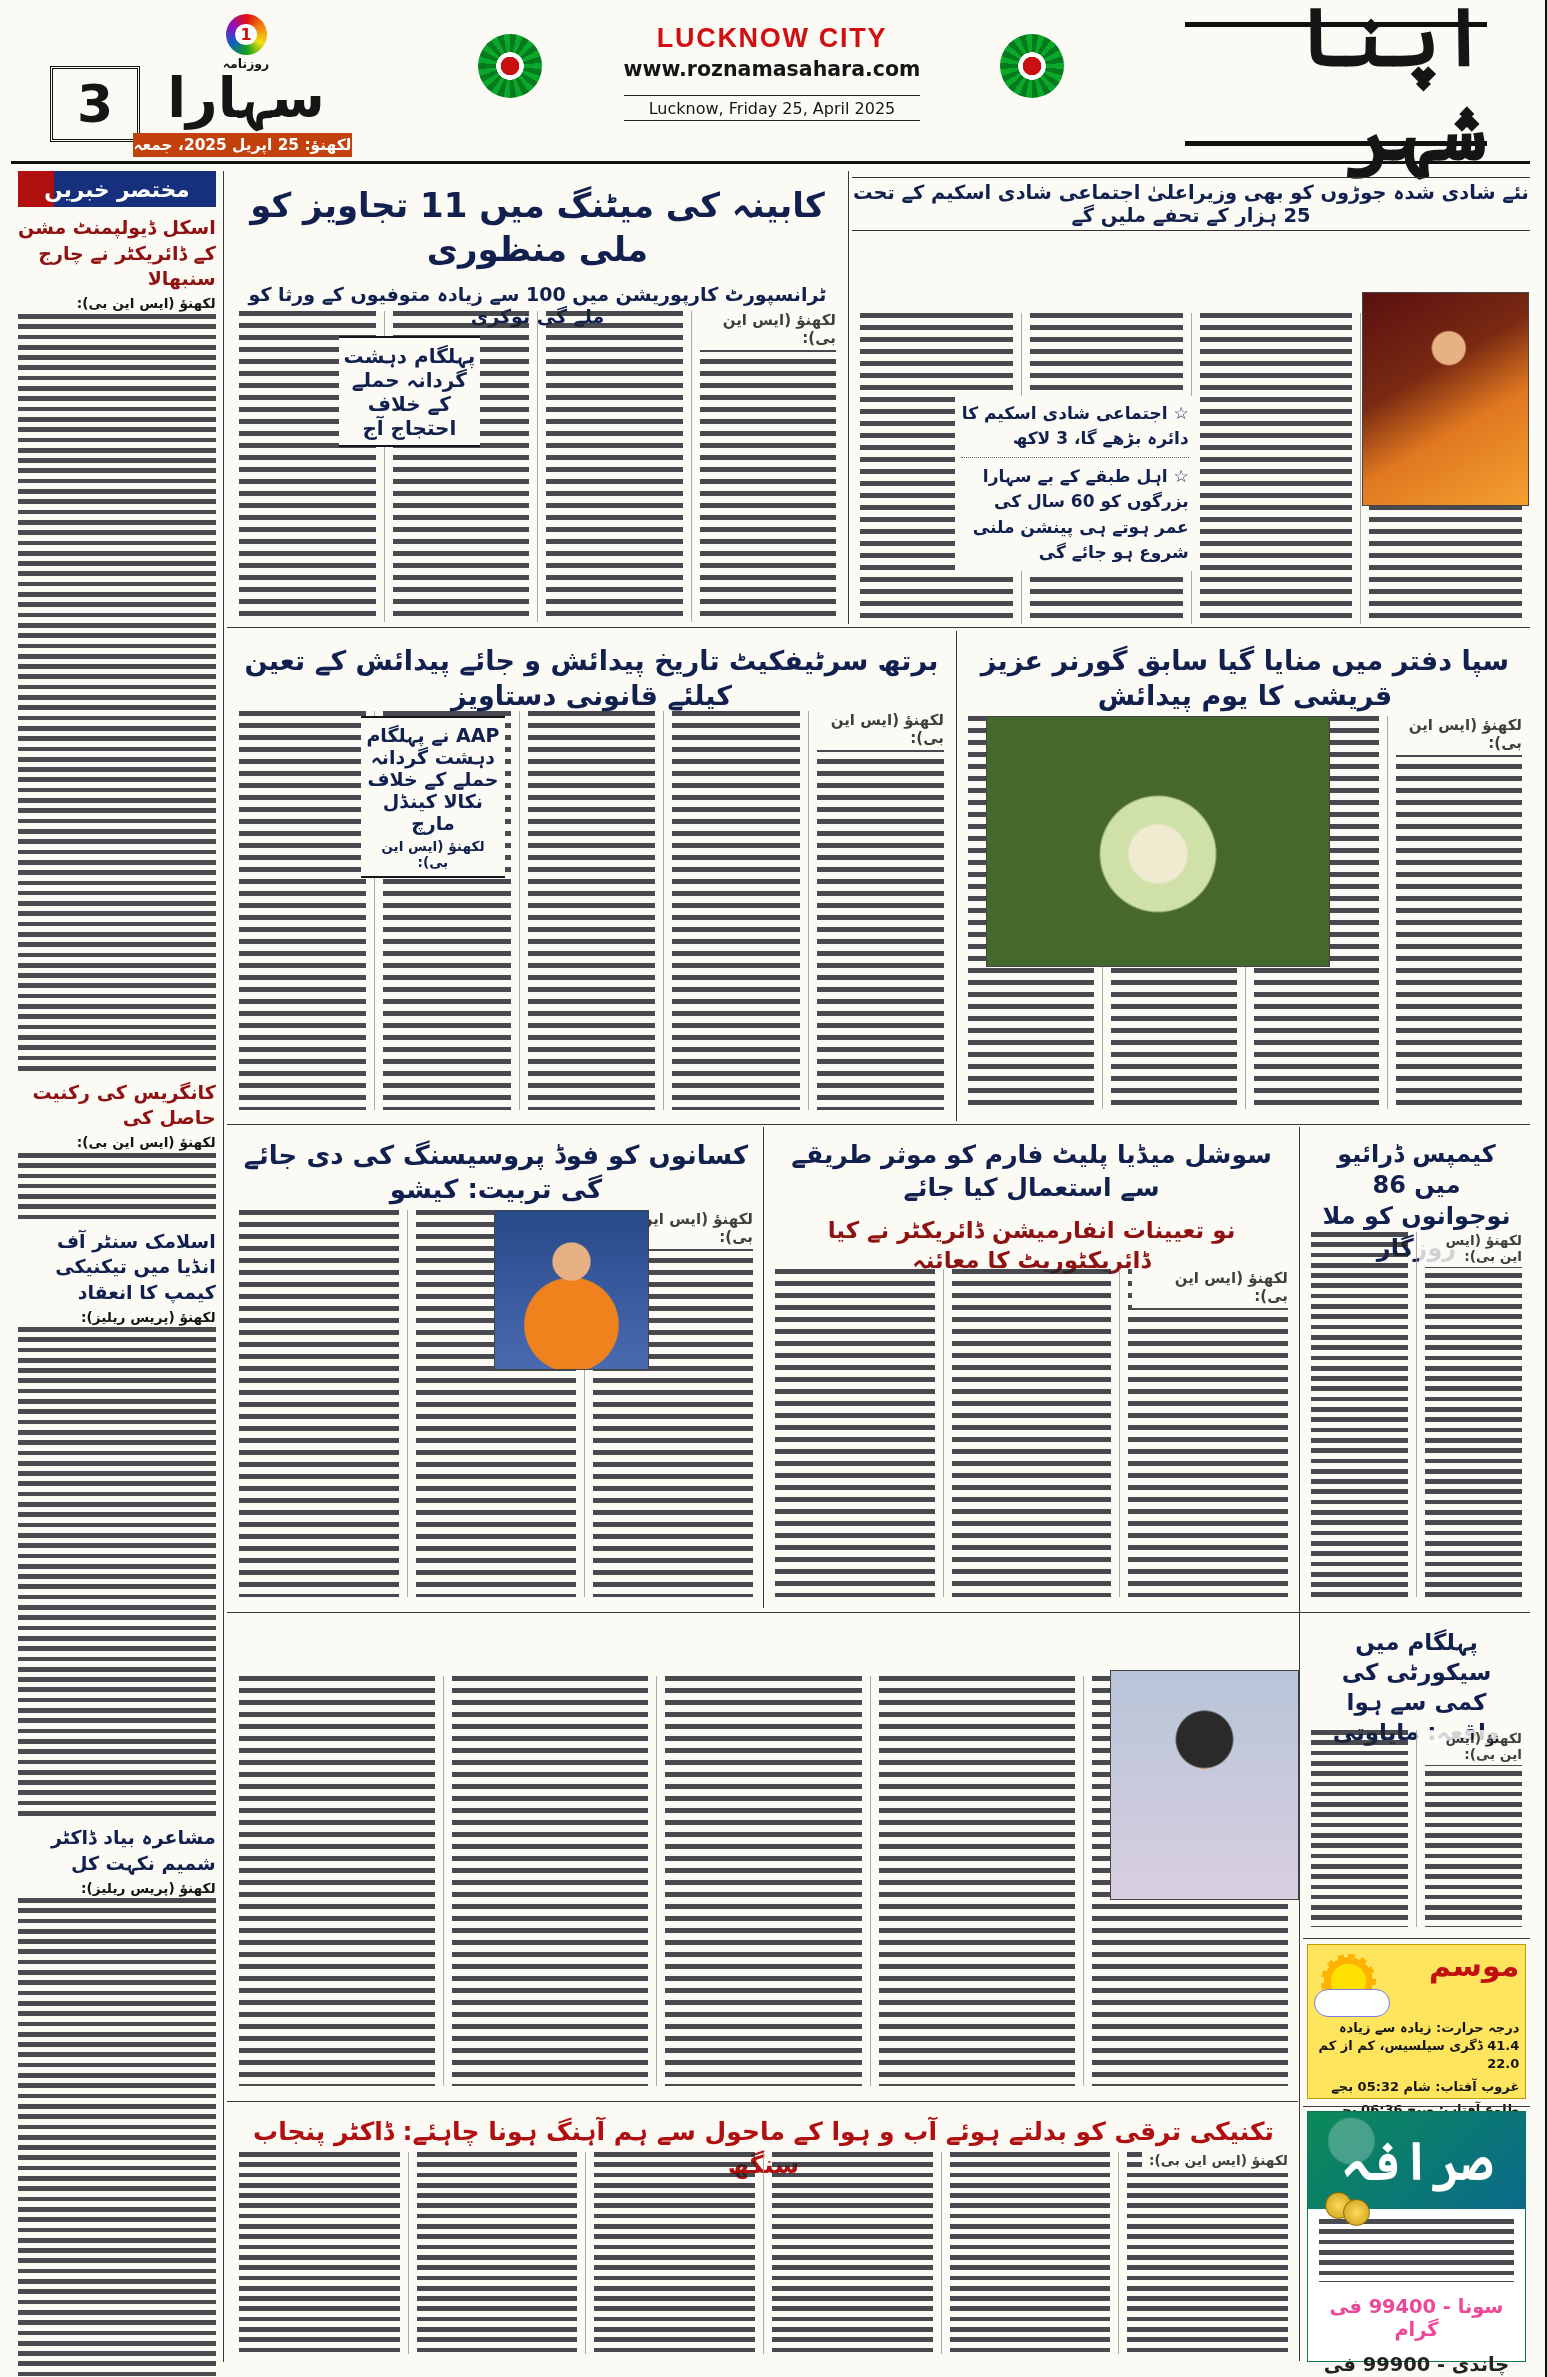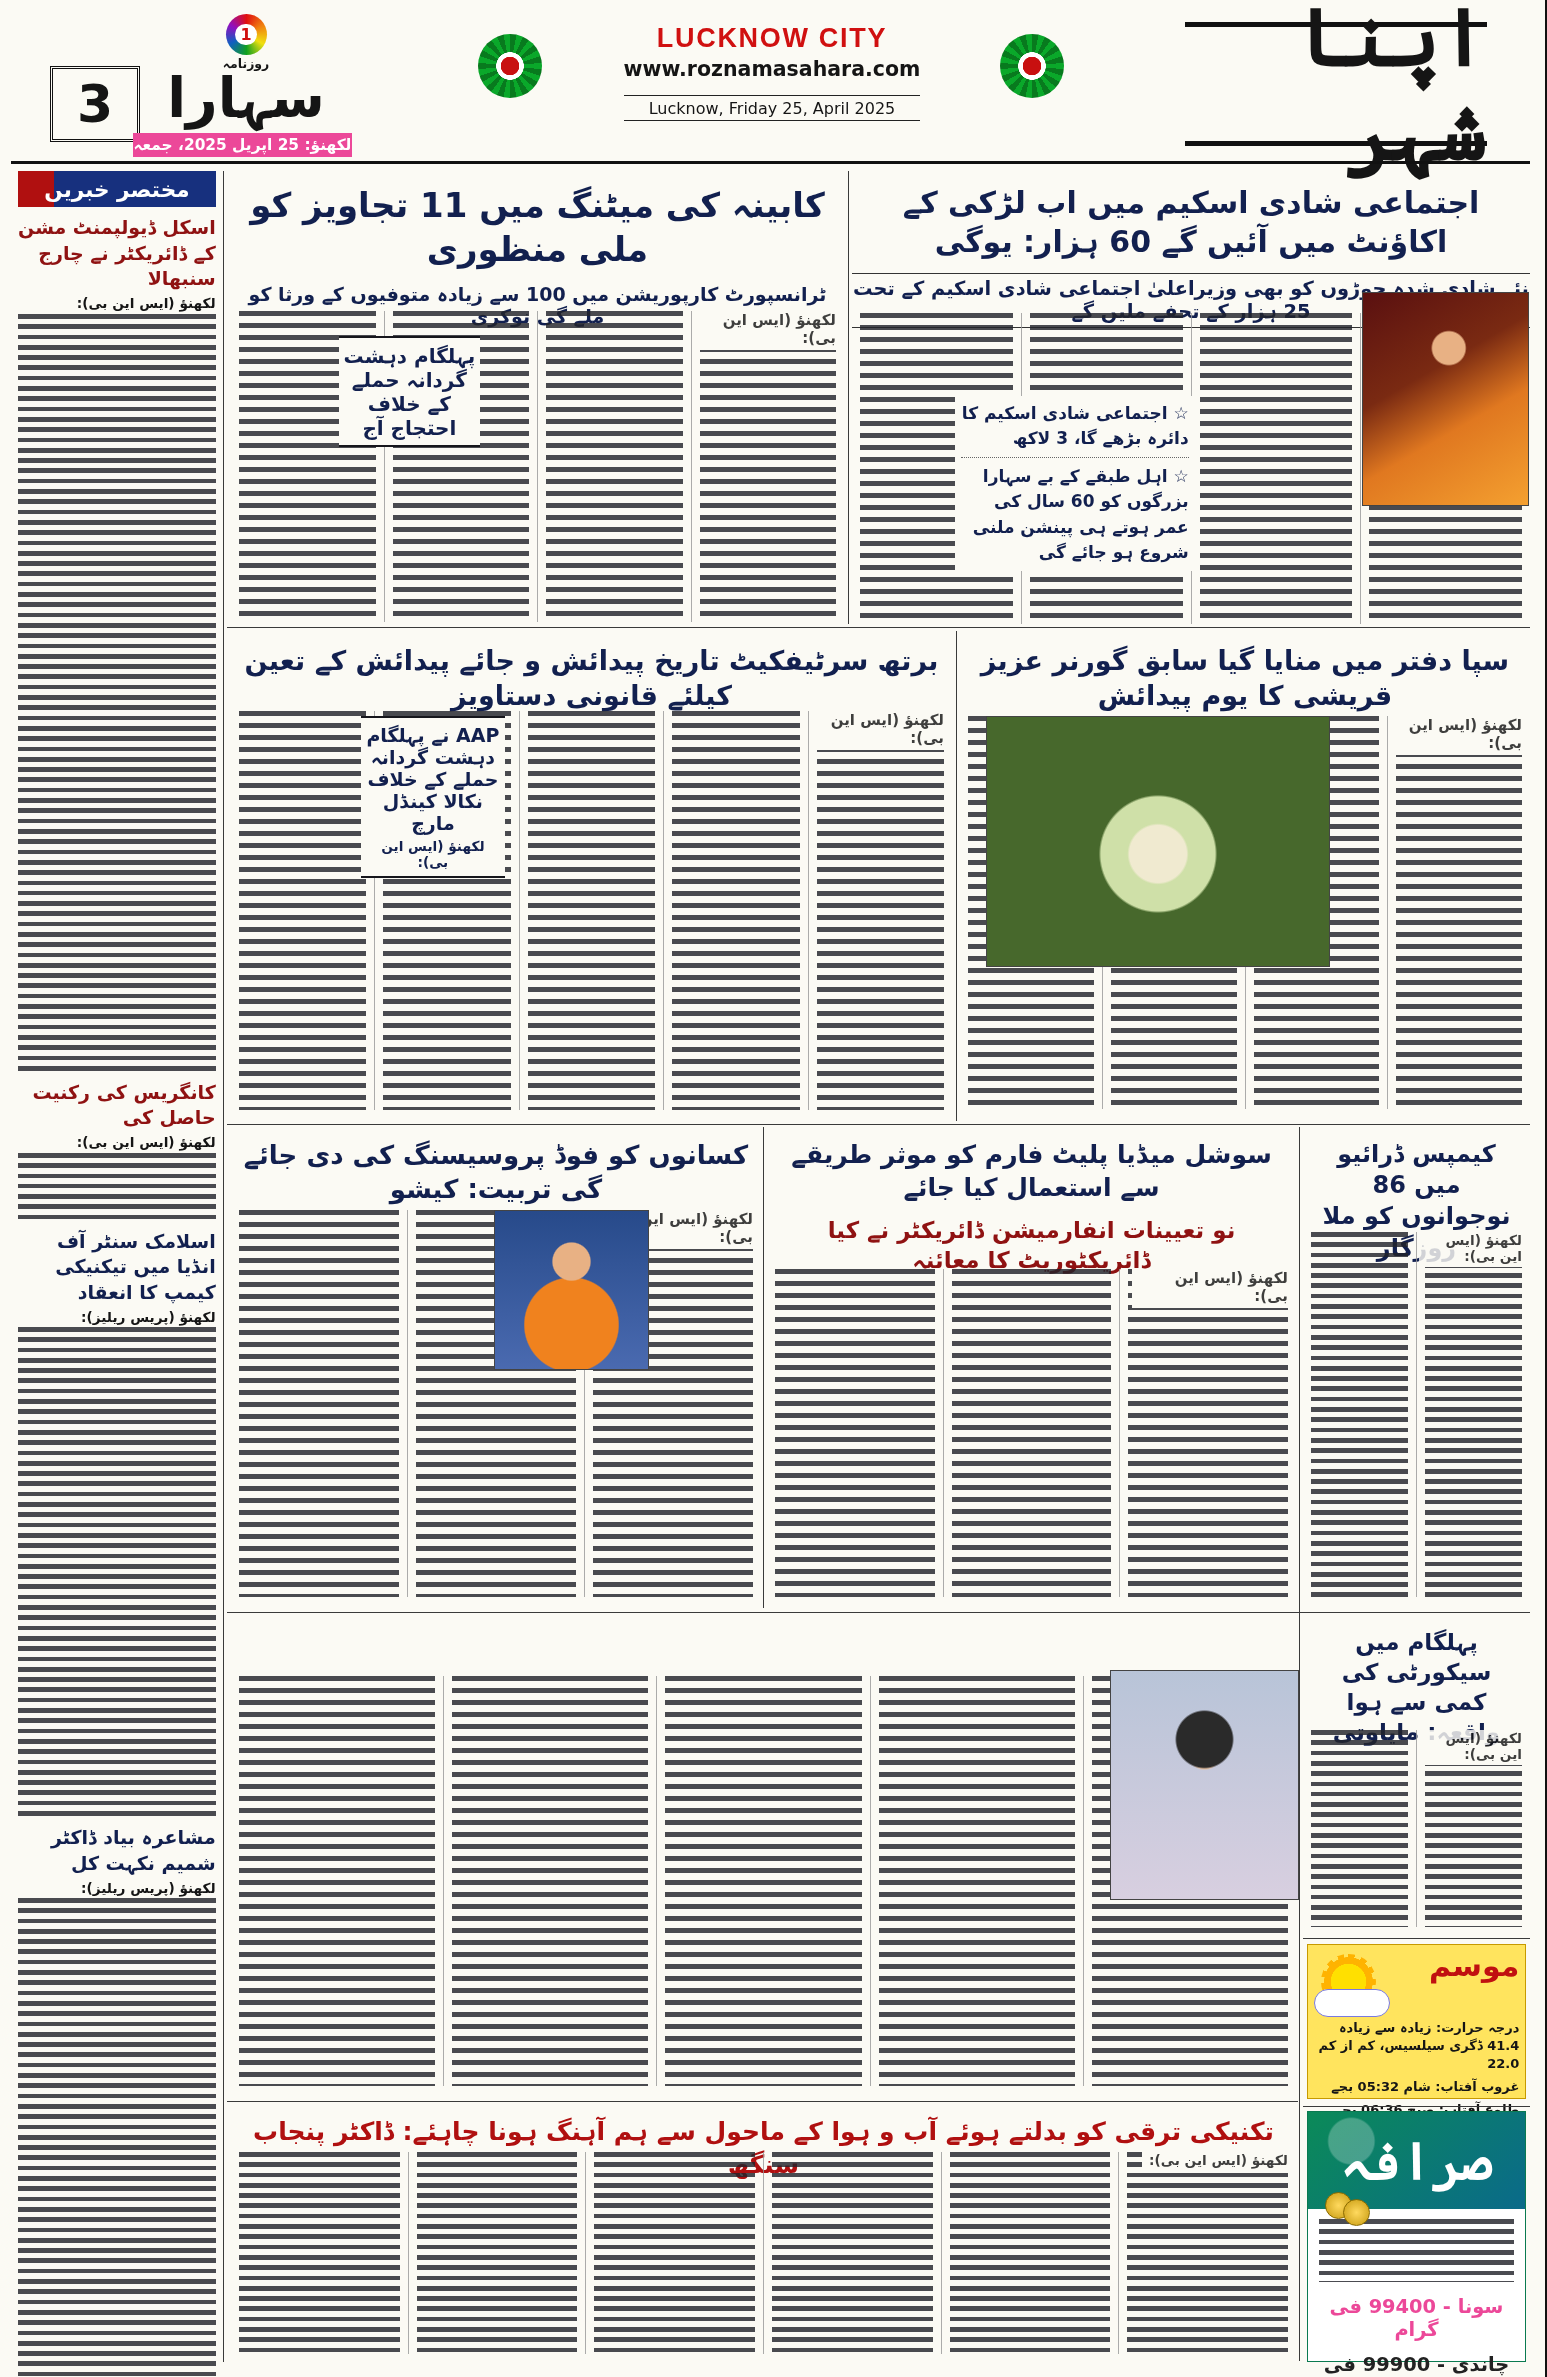--- a/index.html
+++ b/index.html
@@ -11,21 +11,21 @@
            border:3.4px double #111;display:flex;align-items:center;justify-content:center;
            font-size:52px;font-weight:bold;}
   .brand{position:absolute;left:142px;top:14.2px;width:214px;height:117px;text-align:center;}
   .logo{width:41px;height:41px;border-radius:50%;margin:0 auto;
         background:conic-gradient(#e01010,#f08010,#f0e010,#10a020,#1060c0,#9010c0,#e01010);
         display:flex;align-items:center;justify-content:center;}
   .logo span{background:#fff;border-radius:50%;width:21.6px;height:21.6px;line-height:21.6px;
         font-size:16px;font-weight:bold;color:#d01010;text-align:center;}
   .kicker{font-size:12.5px;font-weight:bold;margin-top:1.1px;}
   .brandname{font-size:55px;font-weight:bold;line-height:1.0;}
-  .datestrip{position:absolute;left:136px;top:133px;width:219px;height:24px;background:#ec4899;
+  .datestrip{position:absolute;left:136px;top:133px;width:219px;height:24px;background:#c2410c;
         color:#fff;font-size:15.4px;font-weight:bold;display:flex;align-items:center;justify-content:center;}
   .centerhead{position:absolute;left:570px;top:23px;width:410px;text-align:center;}
   .city{color:#d01010;font-size:27px;font-weight:bold;letter-spacing:1.7px;font-family:Liberation Sans, sans-serif;}
   .site{font-size:20.5px;font-weight:bold;margin-top:3.4px;}
   .dateen{font-size:16px;margin-top:14px;border-top:1.1px solid #222;border-bottom:1.1px solid #222;
         padding:2.3px 0;display:inline-block;min-width:296px;text-align:center;}
   .medal{position:absolute;top:34px;width:64px;height:64px;border-radius:50%;
         background:radial-gradient(circle at 50% 50%, #c81010 0 20%, #ffffff 21% 30%, rgba(0,0,0,0) 31%),
                    repeating-conic-gradient(#087a1e 0 12deg, #0aa82a 12deg 24deg);}
   .sectionbox{position:absolute;left:1188px;top:21.6px;width:302px;height:114px;
@@ -143,21 +143,20 @@
         <span class="dl">لکھنؤ (ایس این بی):</span>
       </div>
       <div class="col tx"></div>
       <div class="col tx"></div>
       <div class="col tx"></div>
     </div>
     <div class="inset t-navy" style="left:108px;top:165px;width:134px;font-size:20px;">پہلگام دہشت گردانہ حملے کے خلاف احتجاج آج</div>
   </article>
 
   <article class="art" style="left:855px;top:171px;width:678px;height:453px;">
-    <h2 class="t-navy" style="font-size:30px;">اجتماعی شادی اسکیم میں اب لڑکی کے اکاؤنٹ میں آئیں گے 60 ہزار: یوگی</h2>
     <div class="sub" style="font-size:19.4px;margin-top:5.7px;border-top:1.1px solid #333;border-bottom:1.1px solid #333;padding:3.4px 0;">نئے شادی شدہ جوڑوں کو بھی وزیراعلیٰ اجتماعی شادی اسکیم کے تحت 25 ہزار کے تحفے ملیں گے</div>
     <div class="cols" style="top:142px;height:311px;">
       <div class="col tx">
         <span class="dl">لکھنؤ (ایس این بی):</span>
       </div>
       <div class="col tx"></div>
       <div class="col tx"></div>
       <div class="col tx"></div>
     </div>
     <div class="bullets" style="left:103px;top:225px;width:228px;">

